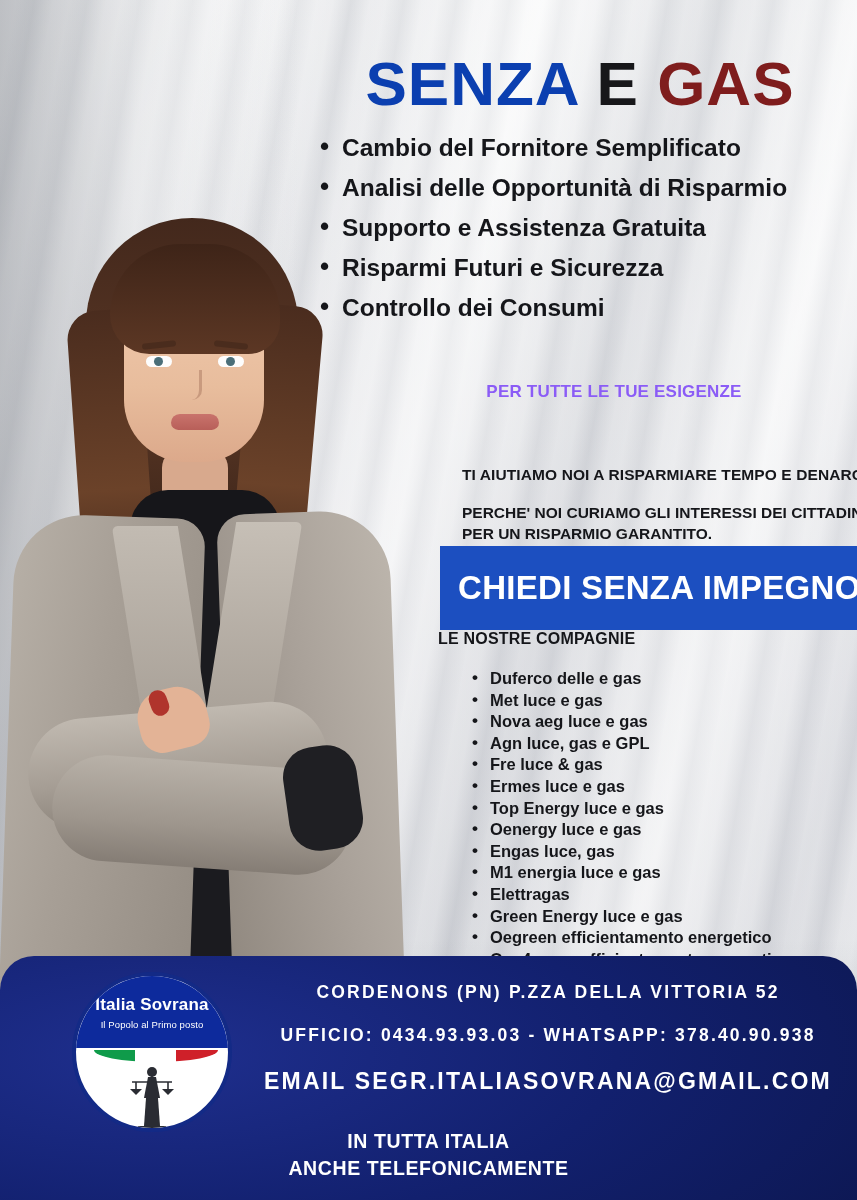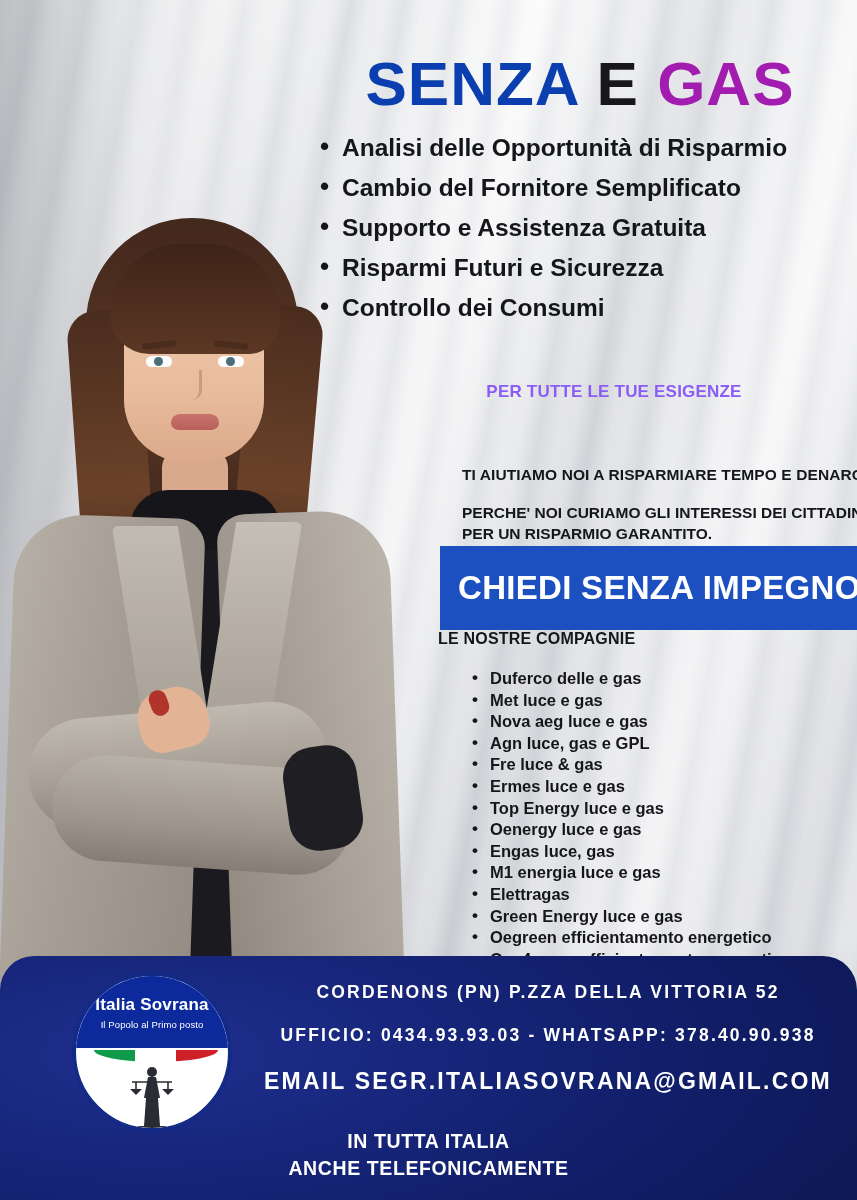--- a/index.html
+++ b/index.html
@@ -153,21 +153,21 @@
 
   
   .headline {
     position: absolute; left: 320px; top: 48px; width: 520px;
     text-align: center;
     font-size: 62px; font-weight: bold; letter-spacing: 1px;
     white-space: nowrap;
   }
   .headline .w1 { color: #0b3fb0; }
   .headline .w2 { color: #17171a; }
-  .headline .w3 { color: #a21caf; }
+  .headline .w3 { color: #7f1d1d; }
 
   
   .benefits {
     position: absolute; left: 318px; top: 130px; width: 530px;
     list-style: none;
   }
   .benefits li {
     position: relative;
     padding-left: 24px;
     font-size: 24.5px; font-weight: bold; color: #15161a;
@@ -320,22 +320,22 @@
     <div class="ph-trousers"></div>
   </div>
 
   <div class="headline">
     <span class="w1">SENZA</span>
     <span class="w2">E</span>
     <span class="w3">GAS</span>
   </div>
 
   <ul class="benefits">
+    <li>Cambio del Fornitore Semplificato</li>
     <li>Analisi delle Opportunità di Risparmio</li>
-    <li>Cambio del Fornitore Semplificato</li>
     <li>Supporto e Assistenza Gratuita</li>
     <li>Risparmi Futuri e Sicurezza</li>
     <li>Controllo dei Consumi</li>
   </ul>
 
   <div class="tagline">PER TUTTE LE TUE ESIGENZE</div>
   <div class="sub1">TI AIUTIAMO NOI A RISPARMIARE TEMPO E DENARO</div>
   <div class="sub2">
     <div class="nowrap">PERCHE' NOI CURIAMO GLI INTERESSI DEI CITTADINI</div>
     <div class="nowrap">PER UN RISPARMIO GARANTITO.</div>

